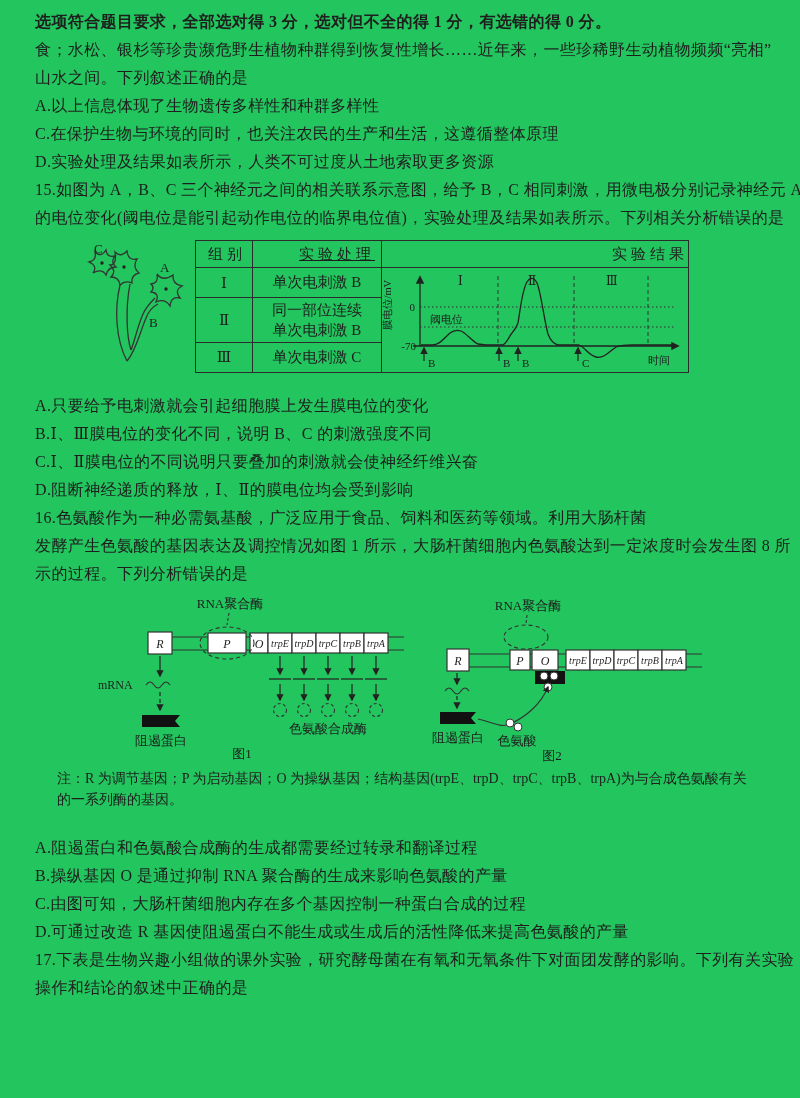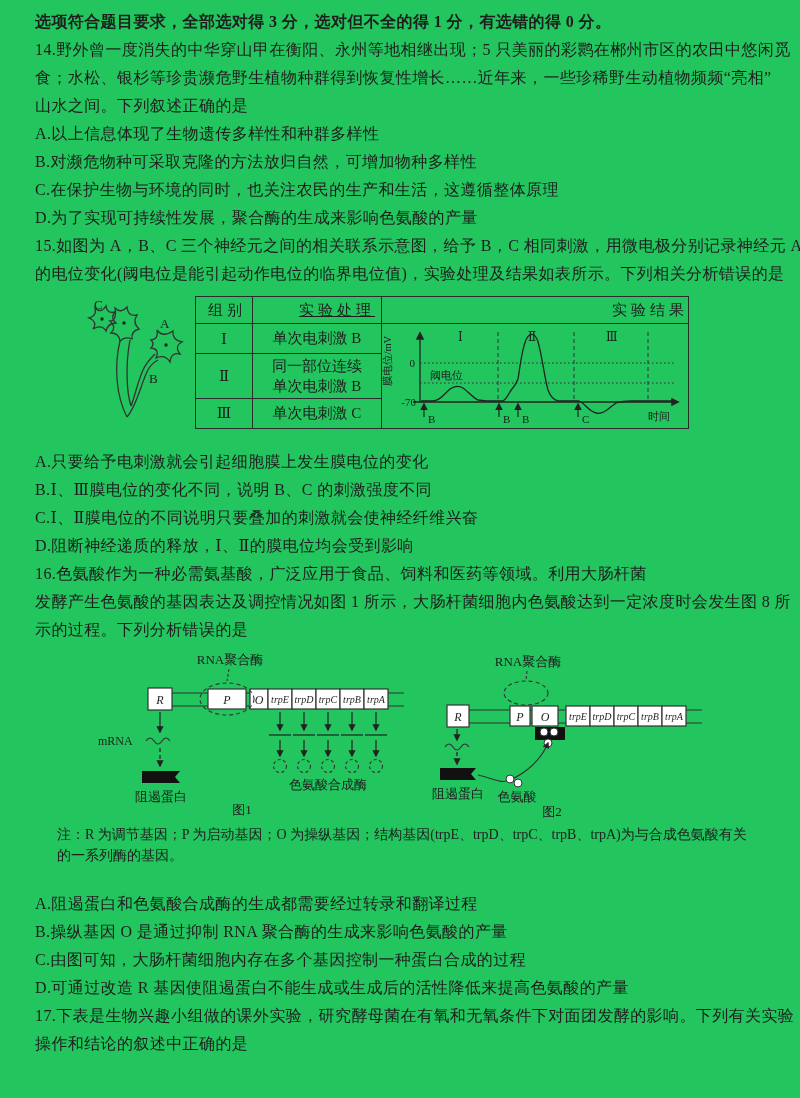--- a/index.html
+++ b/index.html
@@ -38,27 +38,25 @@
   svg text{font-family:"Liberation Serif","DejaVu Serif",serif;fill:#1e1e1e;}
   .it{font-style:italic;}
 </style>
 </head>
 <body>
 
 <div class="page">
 
   <div class="line bold">选项符合题目要求，全部选对得 3 分，选对但不全的得 1 分，有选错的得 0 分。</div>
 
-  <div class="line">14.野外曾一度消失的中华穿山甲在衡阳、永州等地相继出现；5 只美丽的彩鹮在郴州市区的农田中悠闲觅</div>
   <div class="line">食；水松、银杉等珍贵濒危野生植物种群得到恢复性增长……近年来，一些珍稀野生动植物频频“亮相”</div>
   <div class="line">山水之间。下列叙述正确的是</div>
   <div class="line">A.以上信息体现了生物遗传多样性和种群多样性</div>
-  <div class="line">B.对濒危物种可采取克隆的方法放归自然，可增加物种多样性</div>
   <div class="line">C.在保护生物与环境的同时，也关注农民的生产和生活，这遵循整体原理</div>
-  <div class="line">D.为了实现可持续性发展，聚合酶的生成来影响色氨酸的产量</div>
+  <div class="line">D.实验处理及结果如表所示，人类不可过度从土地索取更多资源</div>
 
   <div class="line">15.如图为 A，B、C 三个神经元之间的相关联系示意图，给予 B，C 相同刺激，用微电极分别记录神经元 A</div>
   <div class="line">的电位变化(阈电位是能引起动作电位的临界电位值)，实验处理及结果如表所示。下列相关分析错误的是</div>
 
   <div class="fig15">
 
     <svg width="110" height="132" viewBox="0 0 110 132">
       <g fill="none" stroke="#333" stroke-width="1.3">
         <path d="M4,22 Q12,20 10,12 Q16,18 21,10 Q22,18 30,16 Q25,22 31,27 Q23,27 21,35 Q17,28 8,33 Q13,26 4,22 Z"></path>
         <path d="M30,12 Q36,18 42,11 Q43,21 52,19 Q47,27 54,33 Q46,35 47,43 Q40,40 35,45 Q34,37 26,37 Q32,31 25,25 Q32,25 30,12 Z"></path>

